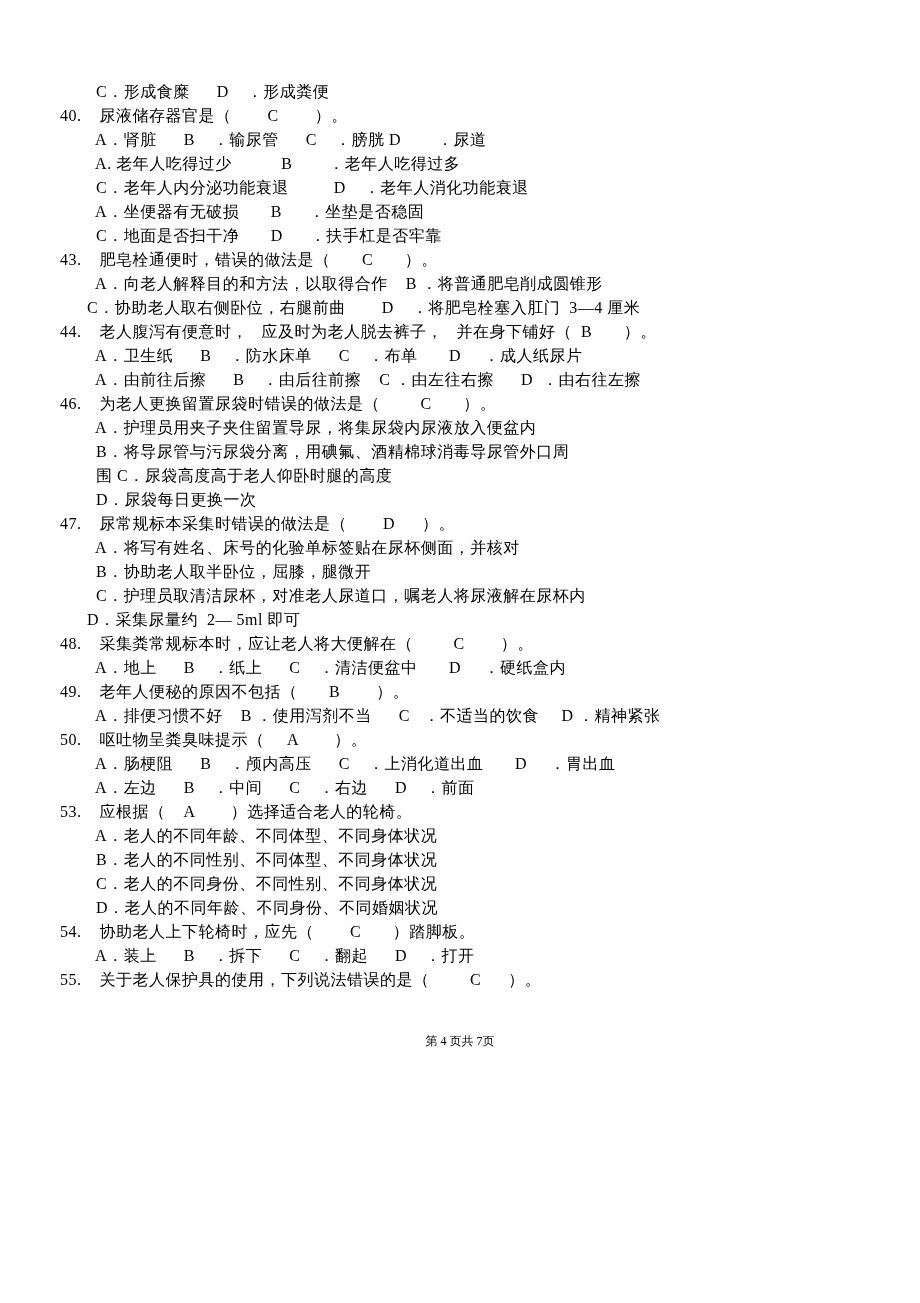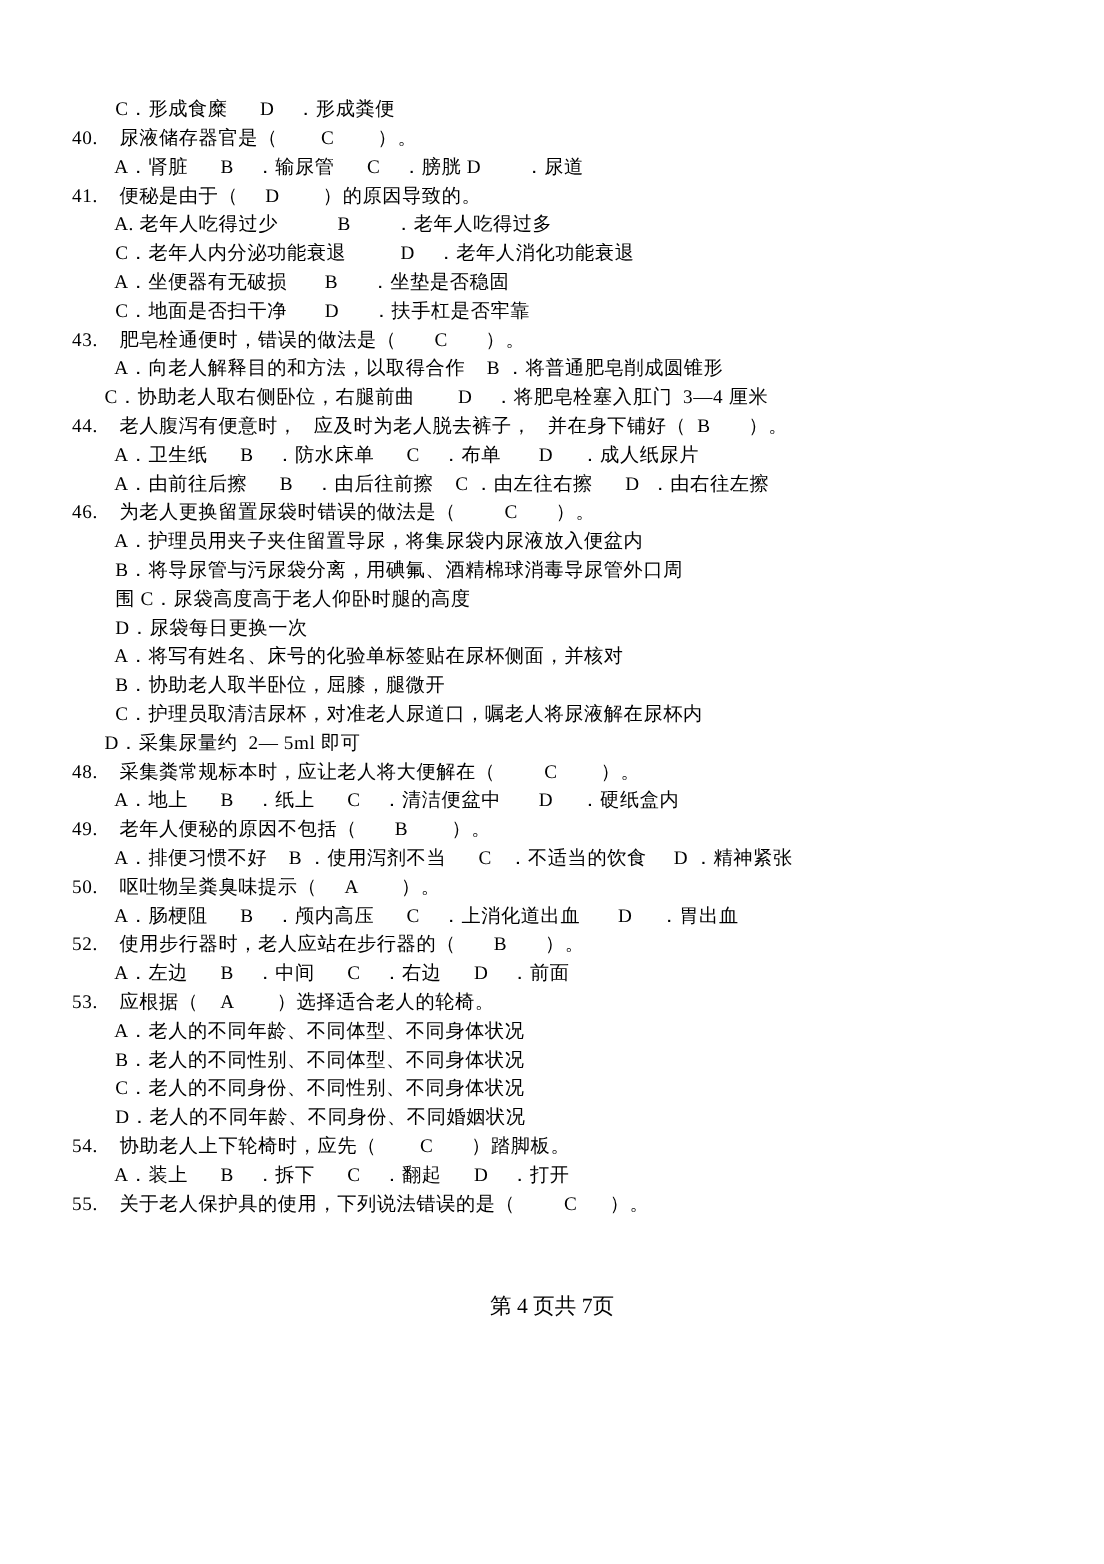--- a/index.html
+++ b/index.html
@@ -11,58 +11,57 @@
     margin: 0;
     padding: 80px 60px 40px 60px;
     width: 800px;
   }
   .line {
     white-space: pre;
     letter-spacing: 0.5px;
   }
   .footer {
     text-align: center;
-    margin-top: 59px;
-    font-size: 18px;
+    margin-top: 40px;
+    font-size: 12px;
   }
 </style>
 </head>
 <body>
 
 <div id="content">
     <div class="line">        C．形成食糜      D    ．形成粪便</div>
     <div class="line">40.    尿液储存器官是（        C        ）。</div>
     <div class="line">        A．肾脏      B    ．输尿管      C    ．膀胱 D        ．尿道</div>
-    <div class="line">41.    便秘是由于（     D        ）的原因导致的。</div>
     <div class="line">        A. 老年人吃得过少           B        ．老年人吃得过多</div>
     <div class="line">        C．老年人内分泌功能衰退          D    ．老年人消化功能衰退</div>
     <div class="line">        A．坐便器有无破损       B      ．坐垫是否稳固</div>
     <div class="line">        C．地面是否扫干净       D      ．扶手杠是否牢靠</div>
     <div class="line">43.    肥皂栓通便时，错误的做法是（       C       ）。</div>
     <div class="line">        A．向老人解释目的和方法，以取得合作    B ．将普通肥皂削成圆锥形</div>
     <div class="line">      C．协助老人取右侧卧位，右腿前曲        D    ．将肥皂栓塞入肛门  3—4 厘米</div>
     <div class="line">44.    老人腹泻有便意时，   应及时为老人脱去裤子，   并在身下铺好（  B       ）。</div>
     <div class="line">        A．卫生纸      B    ．防水床单      C    ．布单       D     ．成人纸尿片</div>
     <div class="line">        A．由前往后擦      B    ．由后往前擦    C ．由左往右擦      D  ．由右往左擦</div>
     <div class="line">46.    为老人更换留置尿袋时错误的做法是（         C       ）。</div>
     <div class="line">        A．护理员用夹子夹住留置导尿，将集尿袋内尿液放入便盆内</div>
     <div class="line">        B．将导尿管与污尿袋分离，用碘氟、酒精棉球消毒导尿管外口周</div>
     <div class="line">        围 C．尿袋高度高于老人仰卧时腿的高度</div>
     <div class="line">        D．尿袋每日更换一次</div>
+    <div class="line">47.    尿常规标本采集时错误的做法是（        D      ）。</div>
     <div class="line">        A．将写有姓名、床号的化验单标签贴在尿杯侧面，并核对</div>
     <div class="line">        B．协助老人取半卧位，屈膝，腿微开</div>
     <div class="line">        C．护理员取清洁尿杯，对准老人尿道口，嘱老人将尿液解在尿杯内</div>
     <div class="line">      D．采集尿量约  2— 5ml 即可</div>
     <div class="line">48.    采集粪常规标本时，应让老人将大便解在（         C        ）。</div>
     <div class="line">        A．地上      B    ．纸上      C    ．清洁便盆中       D     ．硬纸盒内</div>
     <div class="line">49.    老年人便秘的原因不包括（       B        ）。</div>
     <div class="line">        A．排便习惯不好    B ．使用泻剂不当      C   ．不适当的饮食     D ．精神紧张</div>
     <div class="line">50.    呕吐物呈粪臭味提示（     A        ）。</div>
     <div class="line">        A．肠梗阻      B    ．颅内高压      C    ．上消化道出血       D     ．胃出血</div>
-    <div class="line">52.    使用步行器时，老人应站在步行器的（       B       ）。</div>
     <div class="line">        A．左边      B    ．中间      C    ．右边      D    ．前面</div>
     <div class="line">53.    应根据（    A        ）选择适合老人的轮椅。</div>
     <div class="line">        A．老人的不同年龄、不同体型、不同身体状况</div>
     <div class="line">        B．老人的不同性别、不同体型、不同身体状况</div>
     <div class="line">        C．老人的不同身份、不同性别、不同身体状况</div>
     <div class="line">        D．老人的不同年龄、不同身份、不同婚姻状况</div>
     <div class="line">54.    协助老人上下轮椅时，应先（        C       ）踏脚板。</div>
     <div class="line">        A．装上      B    ．拆下      C    ．翻起      D    ．打开</div>
     <div class="line">55.    关于老人保护具的使用，下列说法错误的是（         C      ）。</div>
   </div>

